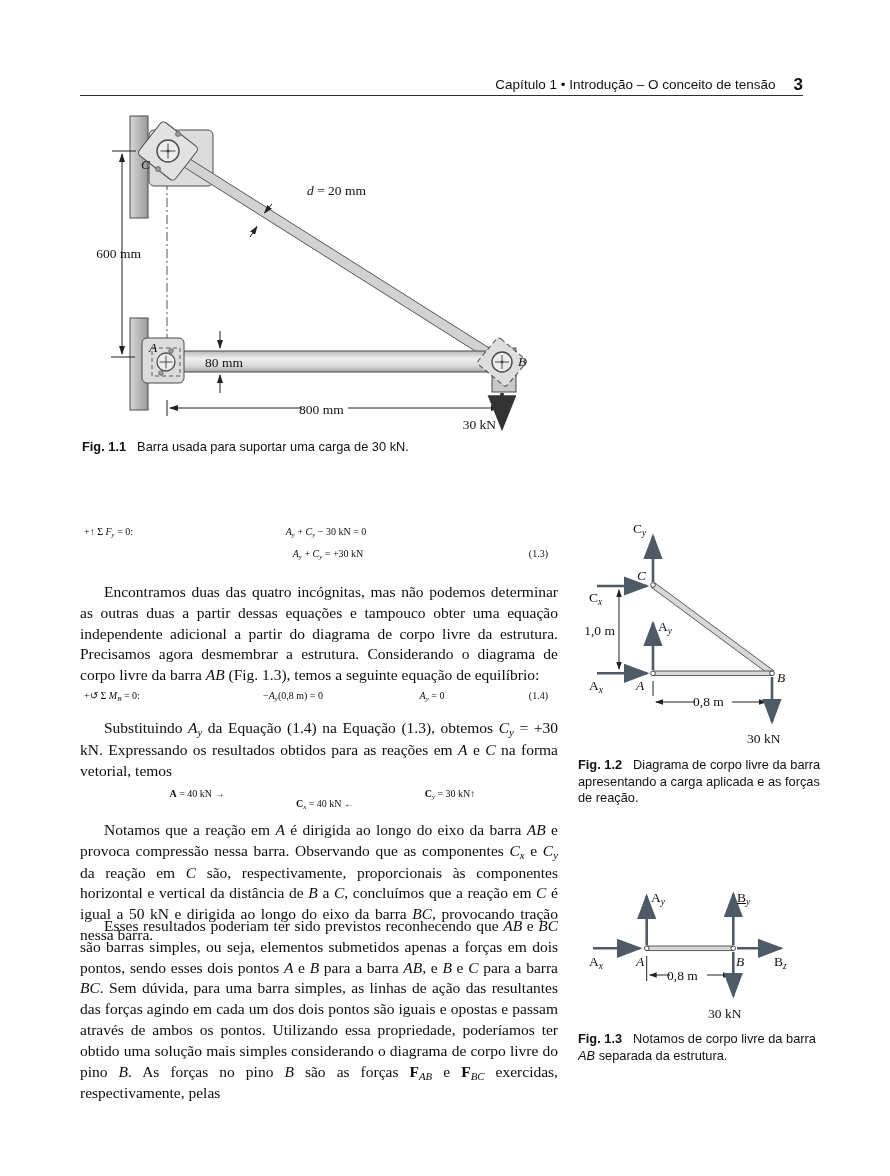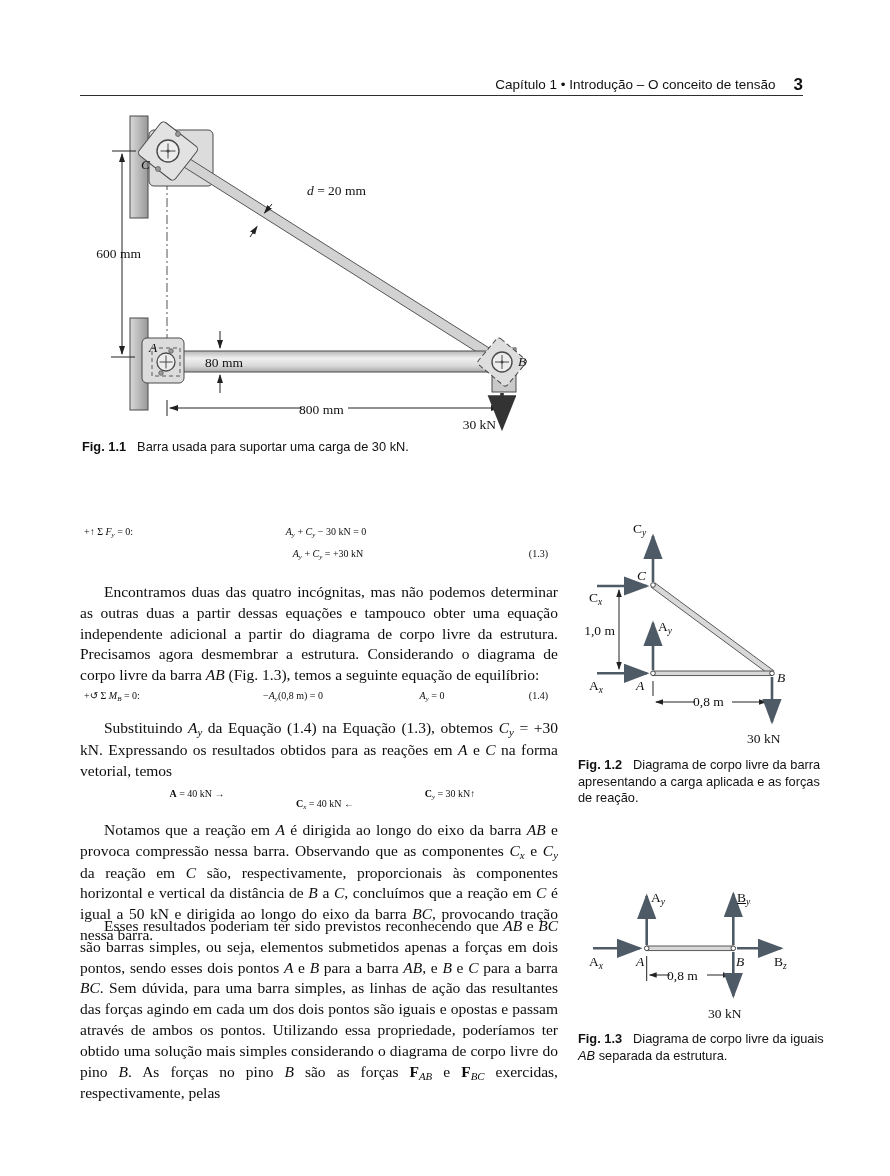--- a/index.html
+++ b/index.html
@@ -253,14 +253,14 @@
   <div class="fl" style="left:162px;top:31px;text-decoration:underline;"><span>B</span><span class="i sub">y</span></div>
   <div class="fl" style="left:14px;top:95px;"><span>A</span><span class="i sub">x</span></div>
   <div class="fl i" style="left:61px;top:95px;">A</div>
   <div class="fl i" style="left:161px;top:95px;">B</div>
   <div class="fl" style="left:199px;top:95px;"><span>B</span><span class="i sub">z</span></div>
   <div class="fl ctr" style="left:92px;top:109px;width:40px;">0,8 m</div>
   <div class="fl ctr" style="left:133px;top:147px;width:50px;">30 kN</div>
 </div>
 
 <div class="cap" style="left:578px;top:1031px;width:247px;">
-  <span class="captag">Fig. 1.3</span><span><span>Diagrama de corpo livre da iguais </span><span class="i">AB</span><span> separada da estrutura.</span></span>
+  <span class="captag">Fig. 1.3</span><span><span>Notamos de corpo livre da barra </span><span class="i">AB</span><span> separada da estrutura.</span></span>
 </div>
 
 </body></html>

